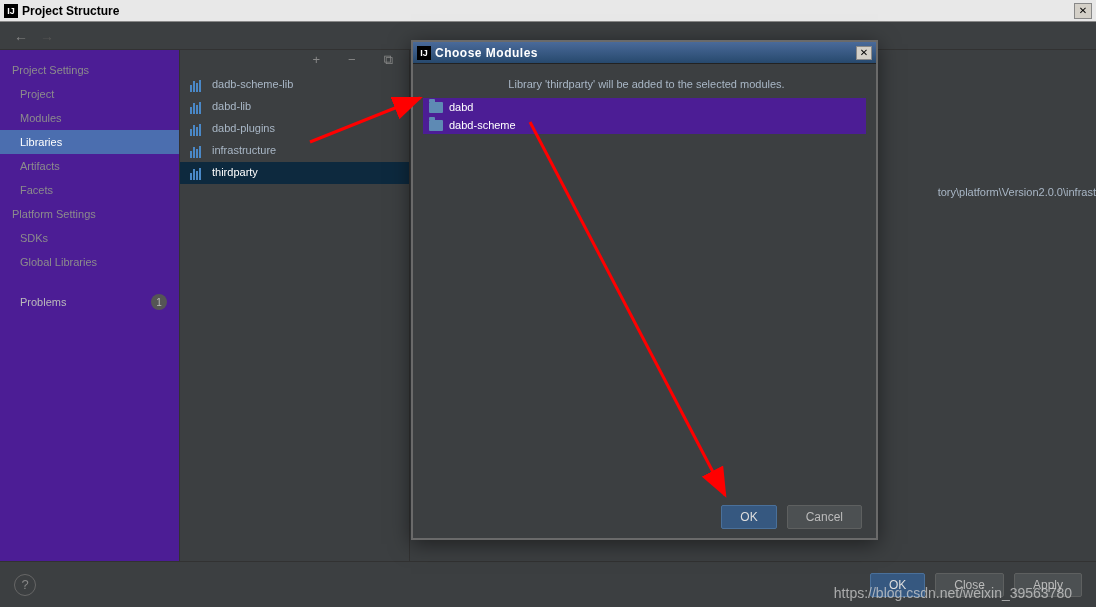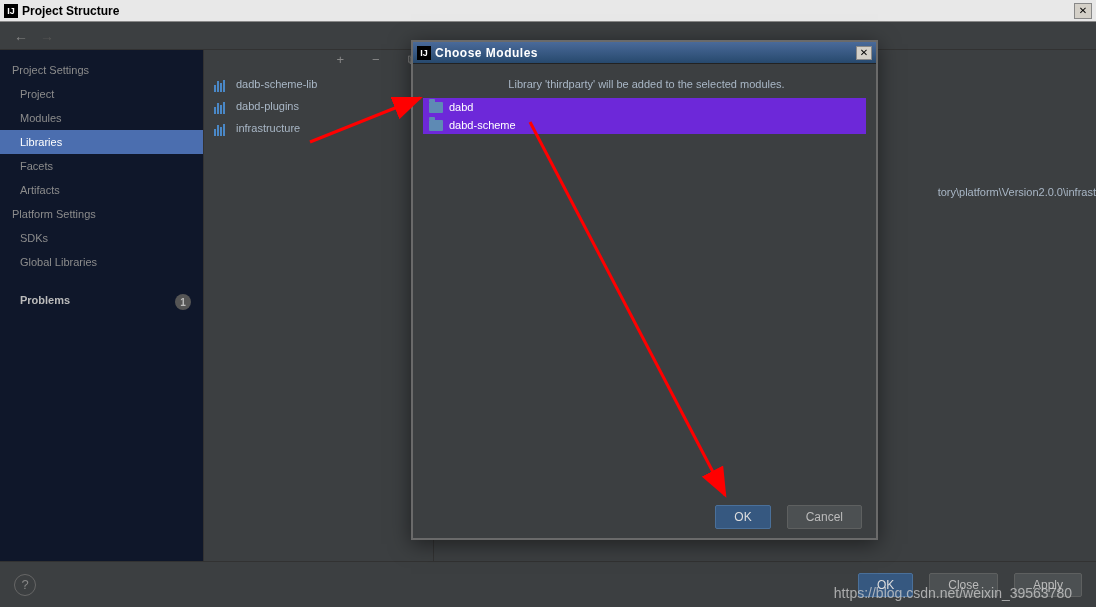--- a/index.html
+++ b/index.html
@@ -10,25 +10,25 @@
     .titlebar-title { font-weight: bold; flex: 1; font-size: 12px; }
     .titlebar-close { width: 18px; height: 16px; border: 1px solid #888; display: flex; align-items: center; justify-content: center; font-size: 10px; background: #d4d0c8; cursor: pointer; }
     
     .toolbar { height: 28px; background: #3c3f41; display: flex; align-items: center; padding: 0 8px; border-bottom: 1px solid #323232; }
     .toolbar-arrow { color: #888; font-size: 14px; padding: 0 6px; cursor: pointer; }
     .toolbar-spacer { flex: 1; }
     .toolbar-btn { color: #888; padding: 0 8px; cursor: pointer; font-size: 13px; }
     
     .main { display: flex; height: 511px; }
     
-    .sidebar { width: 204px; background: #0f172a; border-right: 1px solid #323232; padding-top: 8px; position: relative; }
+    .sidebar { width: 180px; background: #4c1d95; border-right: 1px solid #323232; padding-top: 8px; position: relative; }
     .sidebar-heading { color: #8c8c8c; padding: 6px 12px; font-size: 11px; }
     .sidebar-item { color: #8c8c8c; padding: 6px 20px; cursor: pointer; }
     .sidebar-item.selected { background: #4b6eaf; color: #ffffff; }
-    .sidebar-problems { display: flex; align-items: flex-start; justify-content: space-between; padding: 6px 12px 6px 20px; font-weight: bold; }
+    .sidebar-problems { display: flex; align-items: center; justify-content: space-between; padding: 6px 12px 6px 20px; }
     .badge { width: 16px; height: 16px; border-radius: 50%; background: #555; color: #bbb; display: flex; align-items: center; justify-content: center; font-size: 10px; }
     
     .lib-list { width: 230px; background: #3c3f41; border-right: 1px solid #323232; }
     .lib-item { display: flex; align-items: flex-start; padding: 4px 10px; cursor: pointer; color: #a9b7c6; }
     .lib-item.selected { background: #0d293e; color: #ffffff; }
     .lib-icon { width: 16px; height: 14px; margin-right: 6px; display: flex; align-items: flex-end; gap: 1px; }
     .lib-icon span { width: 2px; background: #4a88c7; }
     .lib-icon span:nth-child(1) { height: 7px; }
     .lib-icon span:nth-child(2) { height: 11px; }
     .lib-icon span:nth-child(3) { height: 9px; }
@@ -39,25 +39,25 @@
     
     .modal { position: absolute; left: 411px; top: 40px; width: 467px; height: 500px; background: #3c3f41; border: 2px solid #6a6a6a; z-index: 100; box-shadow: 0 4px 20px rgba(0,0,0,0.5); }
     .modal-titlebar { height: 22px; background: linear-gradient(#4a6a9a, #27496d); display: flex; align-items: center; padding: 0 4px; color: #fff; border-bottom: 1px solid #222; }
     .modal-titlebar-icon { width: 14px; height: 14px; background: #000; color: #fff; display: flex; align-items: center; justify-content: center; font-size: 9px; font-weight: bold; margin-right: 4px; }
     .modal-title { font-weight: bold; flex: 1; font-size: 12px; letter-spacing: 0.5px; }
     .modal-close { width: 16px; height: 14px; border: 1px solid #888; display: flex; align-items: center; justify-content: center; font-size: 10px; background: #d4d0c8; color: #000; cursor: pointer; }
     .modal-body { padding: 10px; height: 435px; }
     .modal-msg { color: #a9b7c6; font-size: 11px; padding: 4px 0 8px 4px; text-align: center; }
     .module-list { background: #3c3f41; }
     .module-item { display: flex; align-items: center; padding: 3px 6px; cursor: pointer; color: #a9b7c6; }
-    .module-item.selected { background: #6d28d9; color: #ffffff; }
+    .module-item.selected { background: #4c1d95; color: #ffffff; }
     .module-icon { width: 14px; height: 11px; background: #5e8ab4; margin-right: 6px; position: relative; border-radius: 1px; }
     .module-icon::before { content: ''; position: absolute; top: -3px; left: 0; width: 6px; height: 3px; background: #5e8ab4; border-radius: 1px 1px 0 0; }
     .modal-footer { display: flex; justify-content: flex-end; gap: 10px; padding: 6px 14px 10px; }
-    .btn { height: 24px; padding: 0 18px; background: #4c5052; border: 1px solid #5e6060; color: #bbbbbb; cursor: pointer; font-size: 12px; display: flex; align-items: center; border-radius: 2px; margin-left: 6px; }
+    .btn { height: 24px; padding: 0 18px; background: #4c5052; border: 1px solid #5e6060; color: #bbbbbb; cursor: pointer; font-size: 12px; display: flex; align-items: center; border-radius: 2px; }
     .btn.primary { background: #365880; border-color: #4a709a; color: #dddddd; }
     
     .footer { position: absolute; bottom: 0; left: 0; right: 0; height: 46px; background: #3c3f41; border-top: 1px solid #323232; display: flex; align-items: center; padding: 0 14px; }
     .footer-help { width: 22px; height: 22px; border-radius: 50%; border: 1px solid #666; display: flex; align-items: center; justify-content: center; color: #888; cursor: pointer; font-size: 13px; }
     .footer-btns { margin-left: auto; display: flex; gap: 10px; }
     
     .arrow-svg { position: absolute; pointer-events: none; z-index: 200; }
     .watermark { position: absolute; bottom: 6px; right: 24px; color: #d0d0d0; font-size: 14px; opacity: 0.75; z-index: 300; font-family: Arial; }
   </style>
 </head>
@@ -75,22 +75,22 @@
   <div class="toolbar-spacer"></div>
 </div>
 
 <div class="main">
 
   <div class="sidebar">
     <div class="sidebar-heading">Project Settings</div>
     <div class="sidebar-item">Project</div>
     <div class="sidebar-item">Modules</div>
     <div class="sidebar-item selected">Libraries</div>
+    <div class="sidebar-item">Artifacts</div>
     <div class="sidebar-item">Facets</div>
-    <div class="sidebar-item">Artifacts</div>
     <div class="sidebar-heading">Platform Settings</div>
     <div class="sidebar-item">SDKs</div>
     <div class="sidebar-item">Global Libraries</div>
     <div style="height:14px"></div>
     <div class="sidebar-problems">
       <span>Problems</span>
       <span class="badge">1</span>
     </div>
   </div>
 
@@ -109,30 +109,48 @@
         </div>
       <span>dadb-scheme-lib</span>
     </div>
     <div class="lib-item">
       <div class="lib-icon">
           <span></span>
           <span></span>
           <span></span>
           <span></span>
         </div>
+      <span>dabd-lib</span>
+    </div>
+    <div class="lib-item">
+      <div class="lib-icon">
+          <span></span>
+          <span></span>
+          <span></span>
+          <span></span>
+        </div>
       <span>dabd-plugins</span>
     </div>
     <div class="lib-item">
       <div class="lib-icon">
           <span></span>
           <span></span>
           <span></span>
           <span></span>
         </div>
       <span>infrastructure</span>
+    </div>
+    <div class="lib-item selected">
+      <div class="lib-icon">
+          <span></span>
+          <span></span>
+          <span></span>
+          <span></span>
+        </div>
+      <span>thirdparty</span>
     </div>
   </div>
 
   <div class="detail">
     <div class="detail-path">tory\platform\Version2.0.0\infrast</div>
   </div>
 </div>
 
 <div class="footer">
   <div class="footer-help">?</div>

